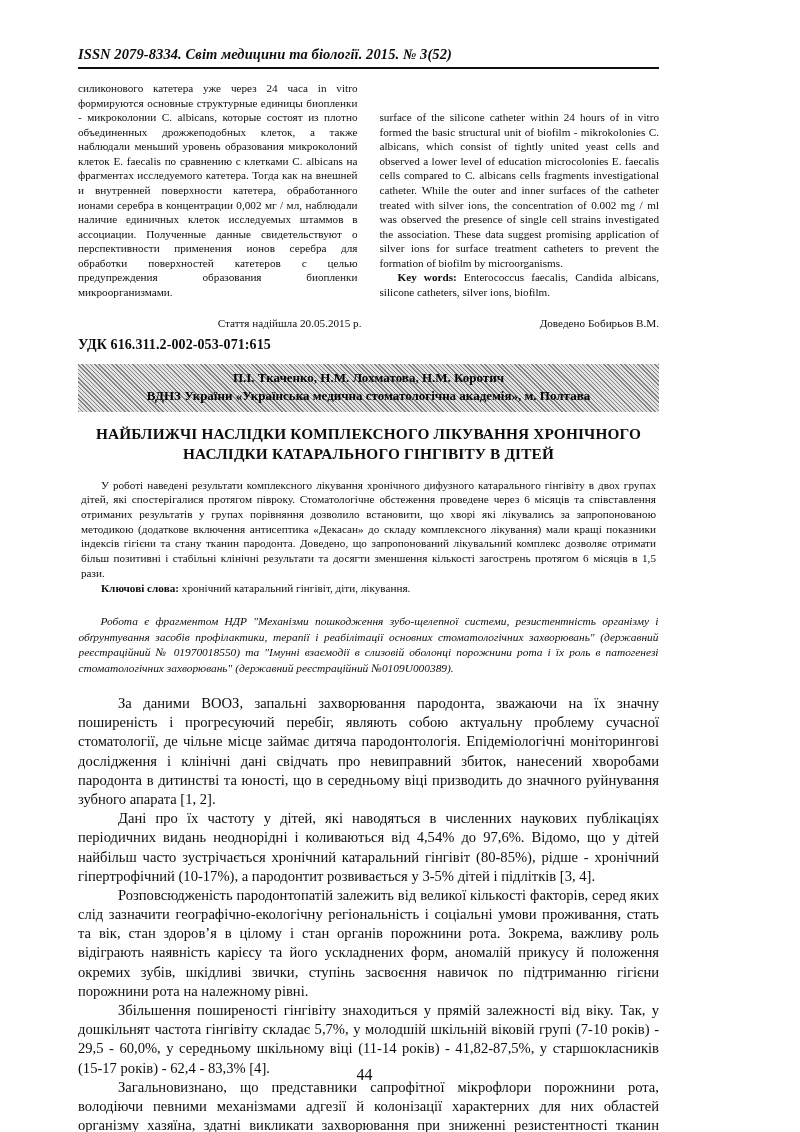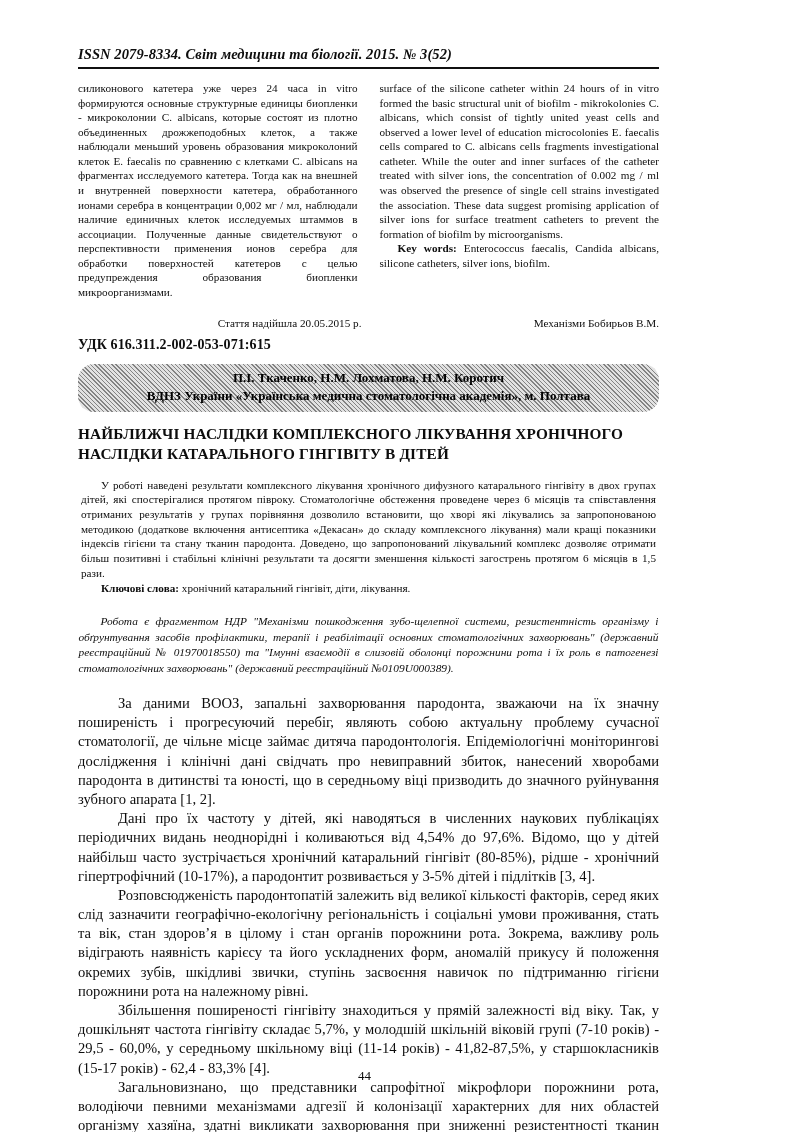--- a/index.html
+++ b/index.html
@@ -36,21 +36,21 @@
   .runhead-rule {
     border-bottom: 2.2px solid #101010;
     margin-top: 1px;
     margin-bottom: 12px;
   }
 
   
   .two-col {
     display: flex;
     gap: 22px;
-    align-items: flex-start;
+    align-items: flex-end;
   }
   .col {
     flex: 1 1 0;
     min-width: 0;
   }
   .col p {
     margin: 0;
     font-size: 11.2px;
     line-height: 1.30;
     text-align: justify;
@@ -83,33 +83,32 @@
     margin-top: 11px;
     padding: 5px 8px 6px 8px;
     text-align: center;
     background-color: #e2e2e2;
     background-image: repeating-linear-gradient(
         45deg,
         rgba(0,0,0,0.42) 0px,
         rgba(0,0,0,0.42) 1px,
         rgba(0,0,0,0) 1px,
         rgba(0,0,0,0) 3px);
-    border-radius: 16px;
   }
   .authors-band .line {
     font-weight: bold;
     font-size: 13px;
     line-height: 1.42;
     color: #000;
   }
 
   
   .art-title {
     margin-top: 12px;
-    text-align: left;
+    text-align: center;
     font-weight: bold;
     font-size: 15.3px;
     line-height: 1.30;
     letter-spacing: 0.15px;
   }
 
   
   .abstract {
     margin: 14px auto 0 auto;
     width: 575px;
@@ -143,21 +142,21 @@
     text-indent: 40px;
   }
 
   
   .folio {
     position: absolute;
     left: 0;
     right: 0;
     bottom: 48px;
     text-align: center;
-    font-size: 13px;
+    font-size: 16px;
   }
 </style>
 </head>
 <body>
 
 <div class="page">
 
   <div class="runhead">ISSN 2079-8334. Світ медицини та біології. 2015. № 3(52)</div>
   <div class="runhead-rule"></div>
 
@@ -166,21 +165,21 @@
       <p>силиконового катетера уже через 24 часа in vitro формируются основные структурные единицы биопленки - микроколонии C. albicans, которые состоят из плотно объединенных дрожжеподобных клеток, а также наблюдали меньший уровень образования микроколоний клеток E. faecalis по сравнению с клетками C. albicans на фрагментах исследуемого катетера. Тогда как на внешней и внутренней поверхности катетера, обработанного ионами серебра в концентрации 0,002 мг / мл, наблюдали наличие единичных клеток исследуемых штаммов в ассоциации. Полученные данные свидетельствуют о перспективности применения ионов серебра для обработки поверхностей катетеров с целью предупреждения образования биопленки микроорганизмами.</p>
     </div>
     <div class="col">
       <p>surface of the silicone catheter within 24 hours of in vitro formed the basic structural unit of biofilm - mikrokolonies C. albicans, which consist of tightly united yeast cells and observed a lower level of education microcolonies E. faecalis cells compared to C. albicans cells fragments investigational catheter. While the outer and inner surfaces of the catheter treated with silver ions, the concentration of 0.002 mg / ml was observed the presence of single cell strains investigated the association. These data suggest promising application of silver ions for surface treatment catheters to prevent  the formation of biofilm by microorganisms.</p>
       <p class="ind"><span class="kw">Key words:</span><span> Enterococcus faecalis, Candida albicans, silicone catheters, silver ions, biofilm.</span></p>
     </div>
   </div>
 
   <div class="sign-row">
     <div class="col">Стаття надійшла 20.05.2015 р.</div>
-    <div class="col">Механізми Бобирьов В.М.</div>
+    <div class="col">Доведено Бобирьов В.М.</div>
   </div>
 
   <div class="udk">УДК 616.311.2-002-053-071:615</div>
 
   <div class="authors-band">
     <div class="line">П.І. Ткаченко, Н.М. Лохматова, Н.М. Коротич</div>
     <div class="line">ВДНЗ України «Українська медична стоматологічна академія», м. Полтава</div>
   </div>
 
   <div class="art-title">

